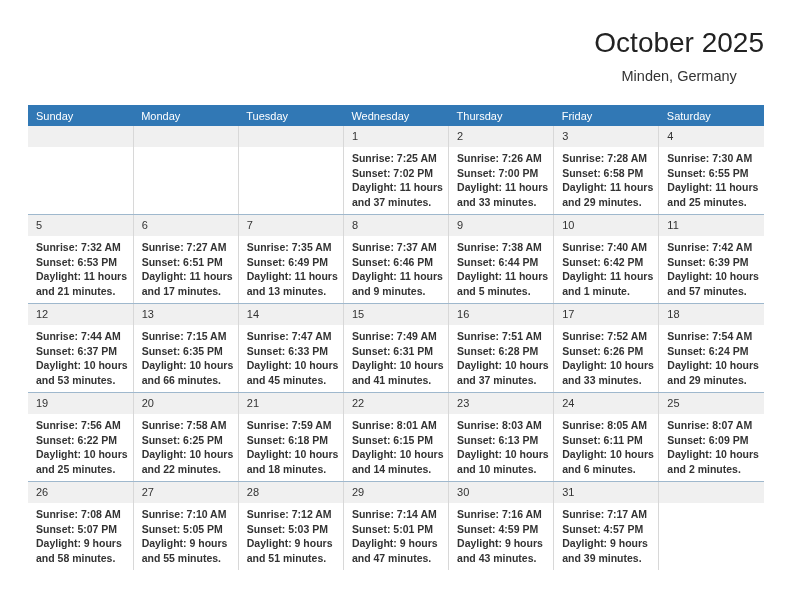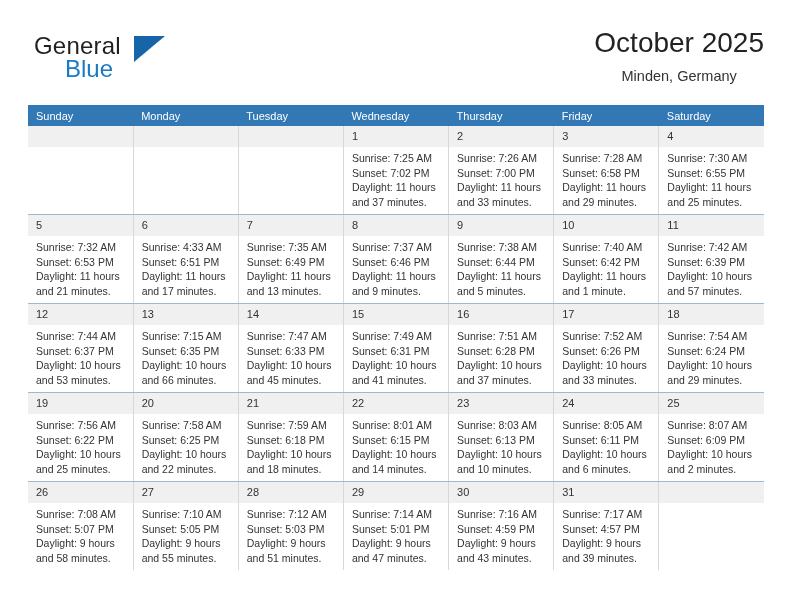--- a/index.html
+++ b/index.html
@@ -123,41 +123,37 @@
     background: #f0f0f0;
     font-size: 11px;
     color: #333333;
     line-height: 13px;
     padding: 4px 0 4px 8px;
     min-height: 13px;
   }
   .daynum.empty { color: transparent; }
   .cell-body {
     padding: 4px 6px 0 8px;
+    font-weight: bold;
   }
   .cell-body .line {
     font-size: 10.5px;
     line-height: 14.6px;
     color: #333333;
     white-space: nowrap;
   }
   .blank-body { padding: 0; }
 </style>
 </head>
 <body>
 
 <div class="page">
 
   <div class="header">
 
-    <div class="brand">
-      <span class="brand-general">General</span>
-      <span class="brand-triangle"></span>
-      <span class="brand-blue">Blue</span>
-    </div>
 
     <div class="title-block">
       <div class="cal-title">October 2025</div>
       <div class="cal-subtitle">Minden, Germany</div>
     </div>
 
   </div>
 
   <table class="calendar">
     <colgroup>
@@ -239,21 +235,21 @@
           <div class="cell-body">
             <div class="line">Sunrise: 7:32 AM</div>
             <div class="line">Sunset: 6:53 PM</div>
             <div class="line">Daylight: 11 hours</div>
             <div class="line">and 21 minutes.</div>
           </div>
         </td>
         <td>
           <span class="daynum">6</span>
           <div class="cell-body">
-            <div class="line">Sunrise: 4:33 AM</div>
+            <div class="line">Sunrise: 7:27 AM</div>
             <div class="line">Sunset: 6:51 PM</div>
             <div class="line">Daylight: 11 hours</div>
             <div class="line">and 17 minutes.</div>
           </div>
         </td>
         <td>
           <span class="daynum">7</span>
           <div class="cell-body">
             <div class="line">Sunrise: 7:35 AM</div>
             <div class="line">Sunset: 6:49 PM</div>

